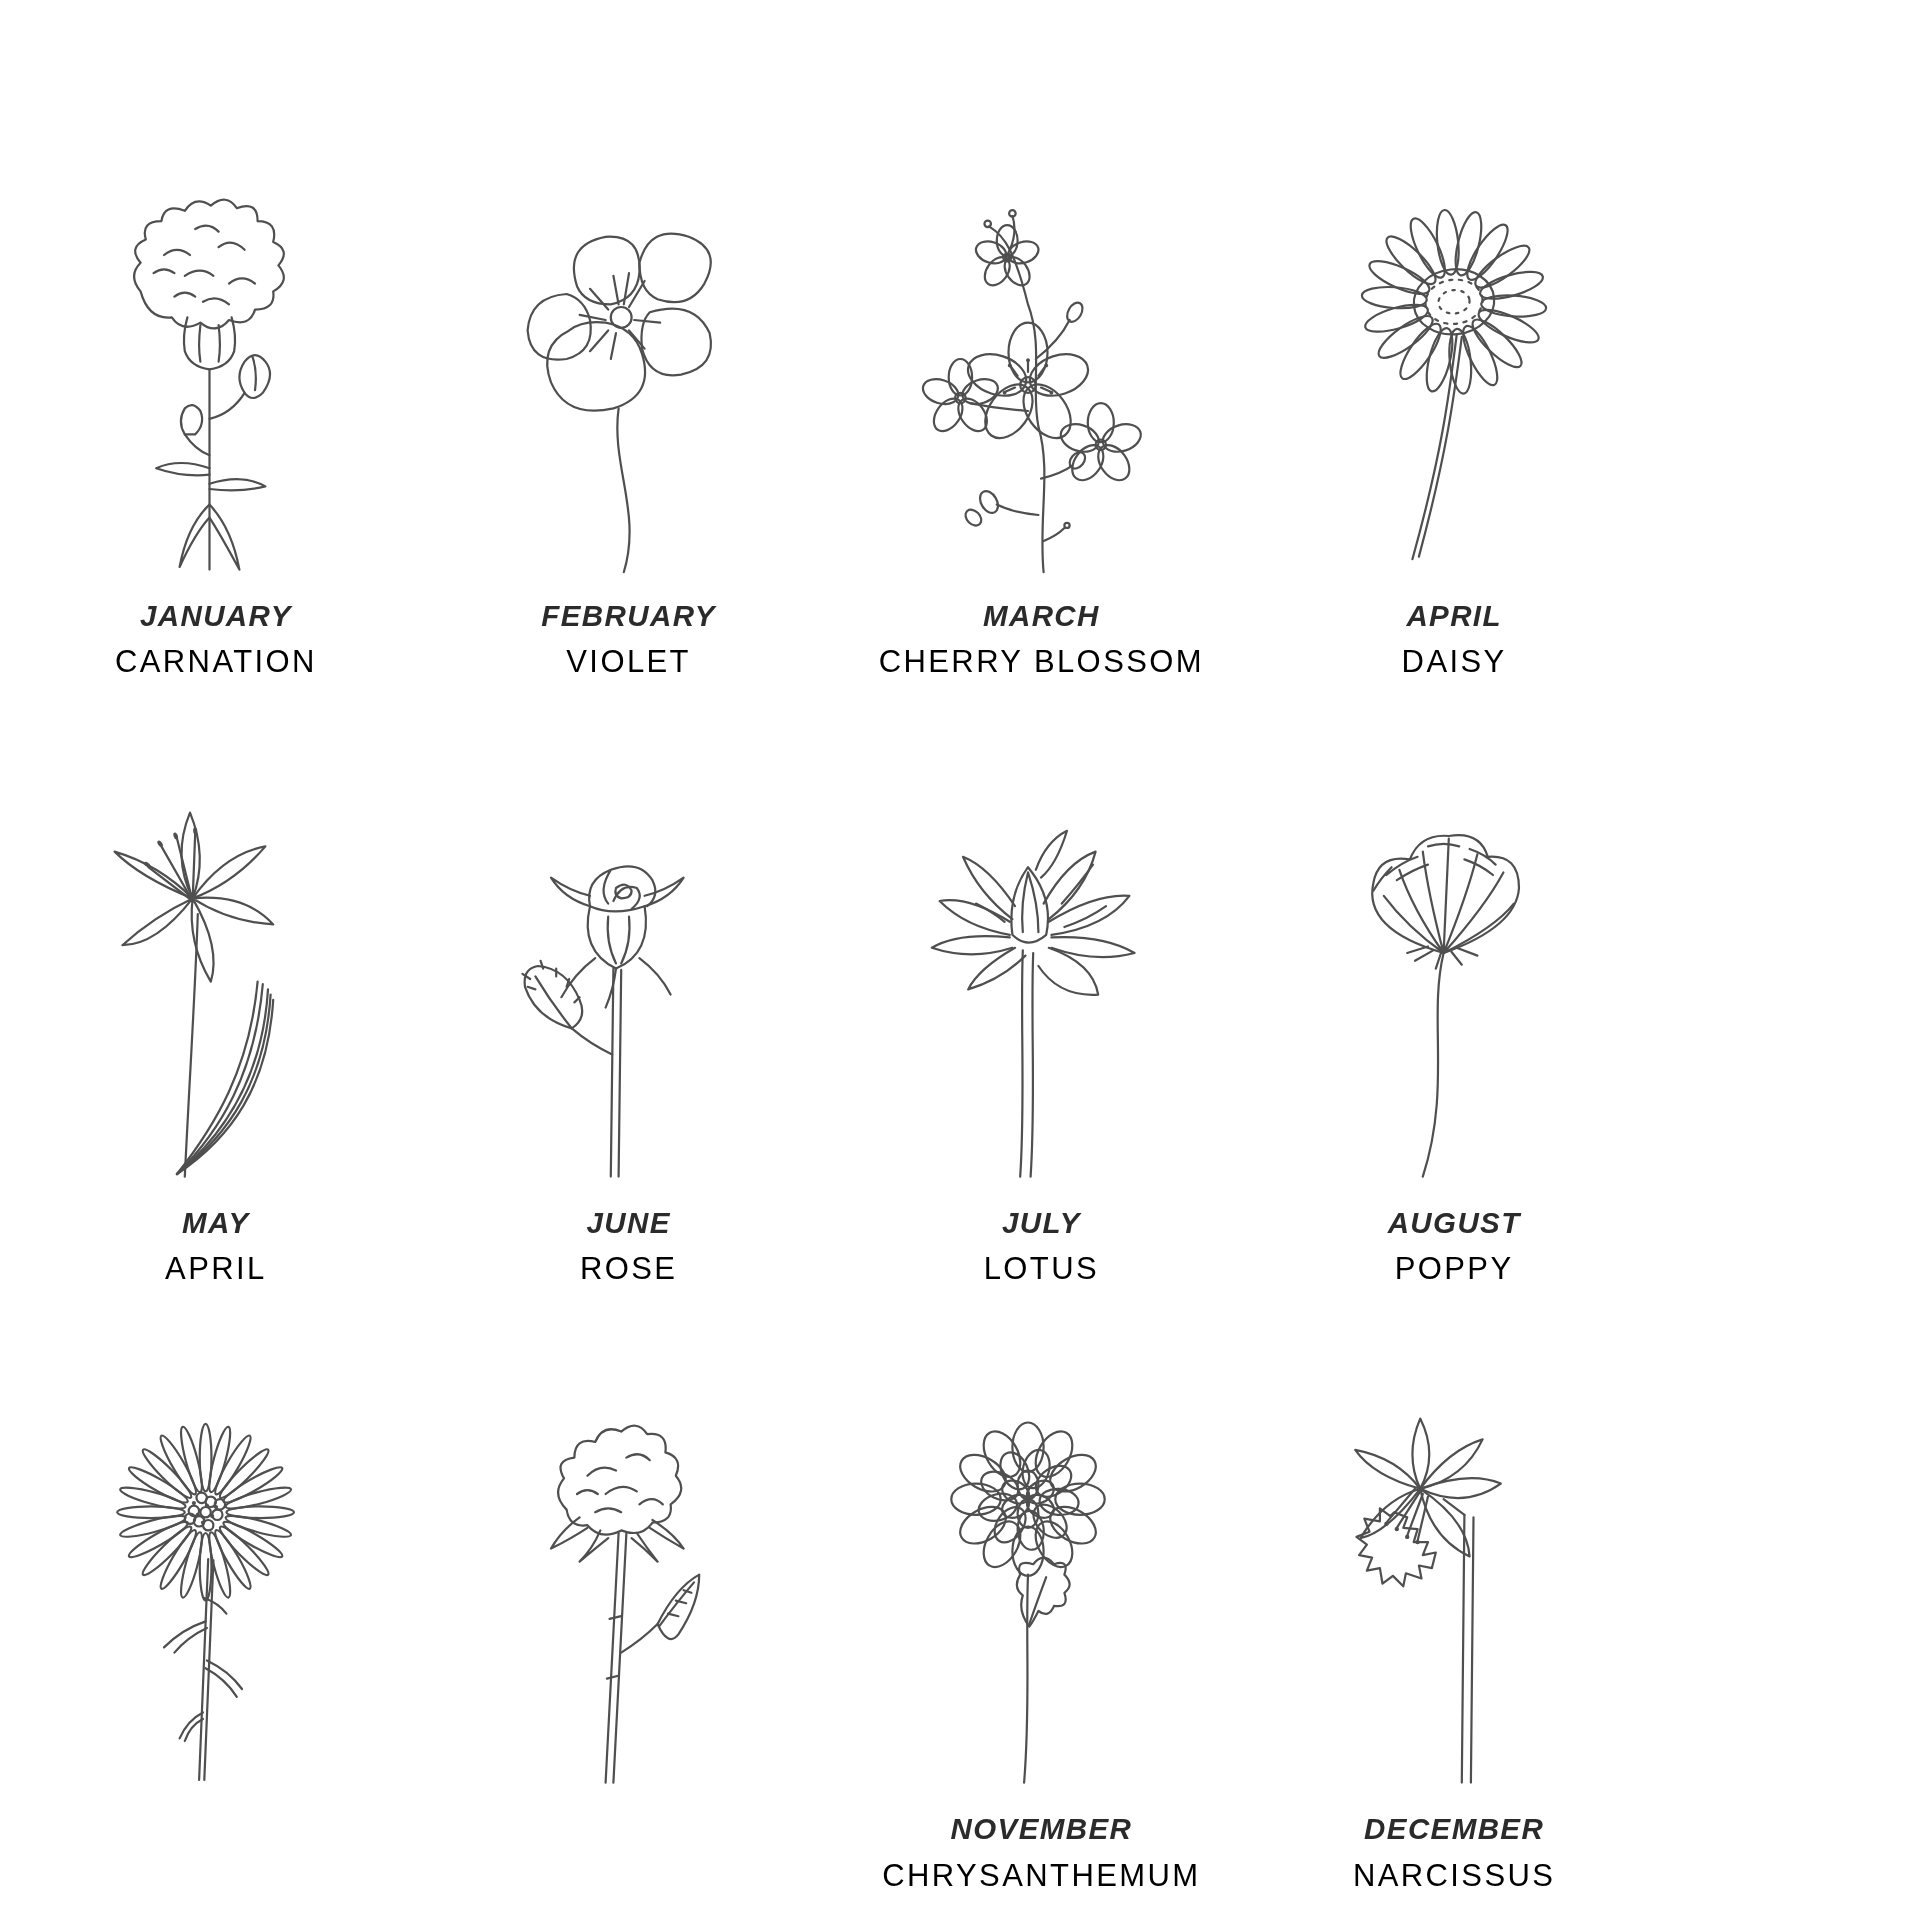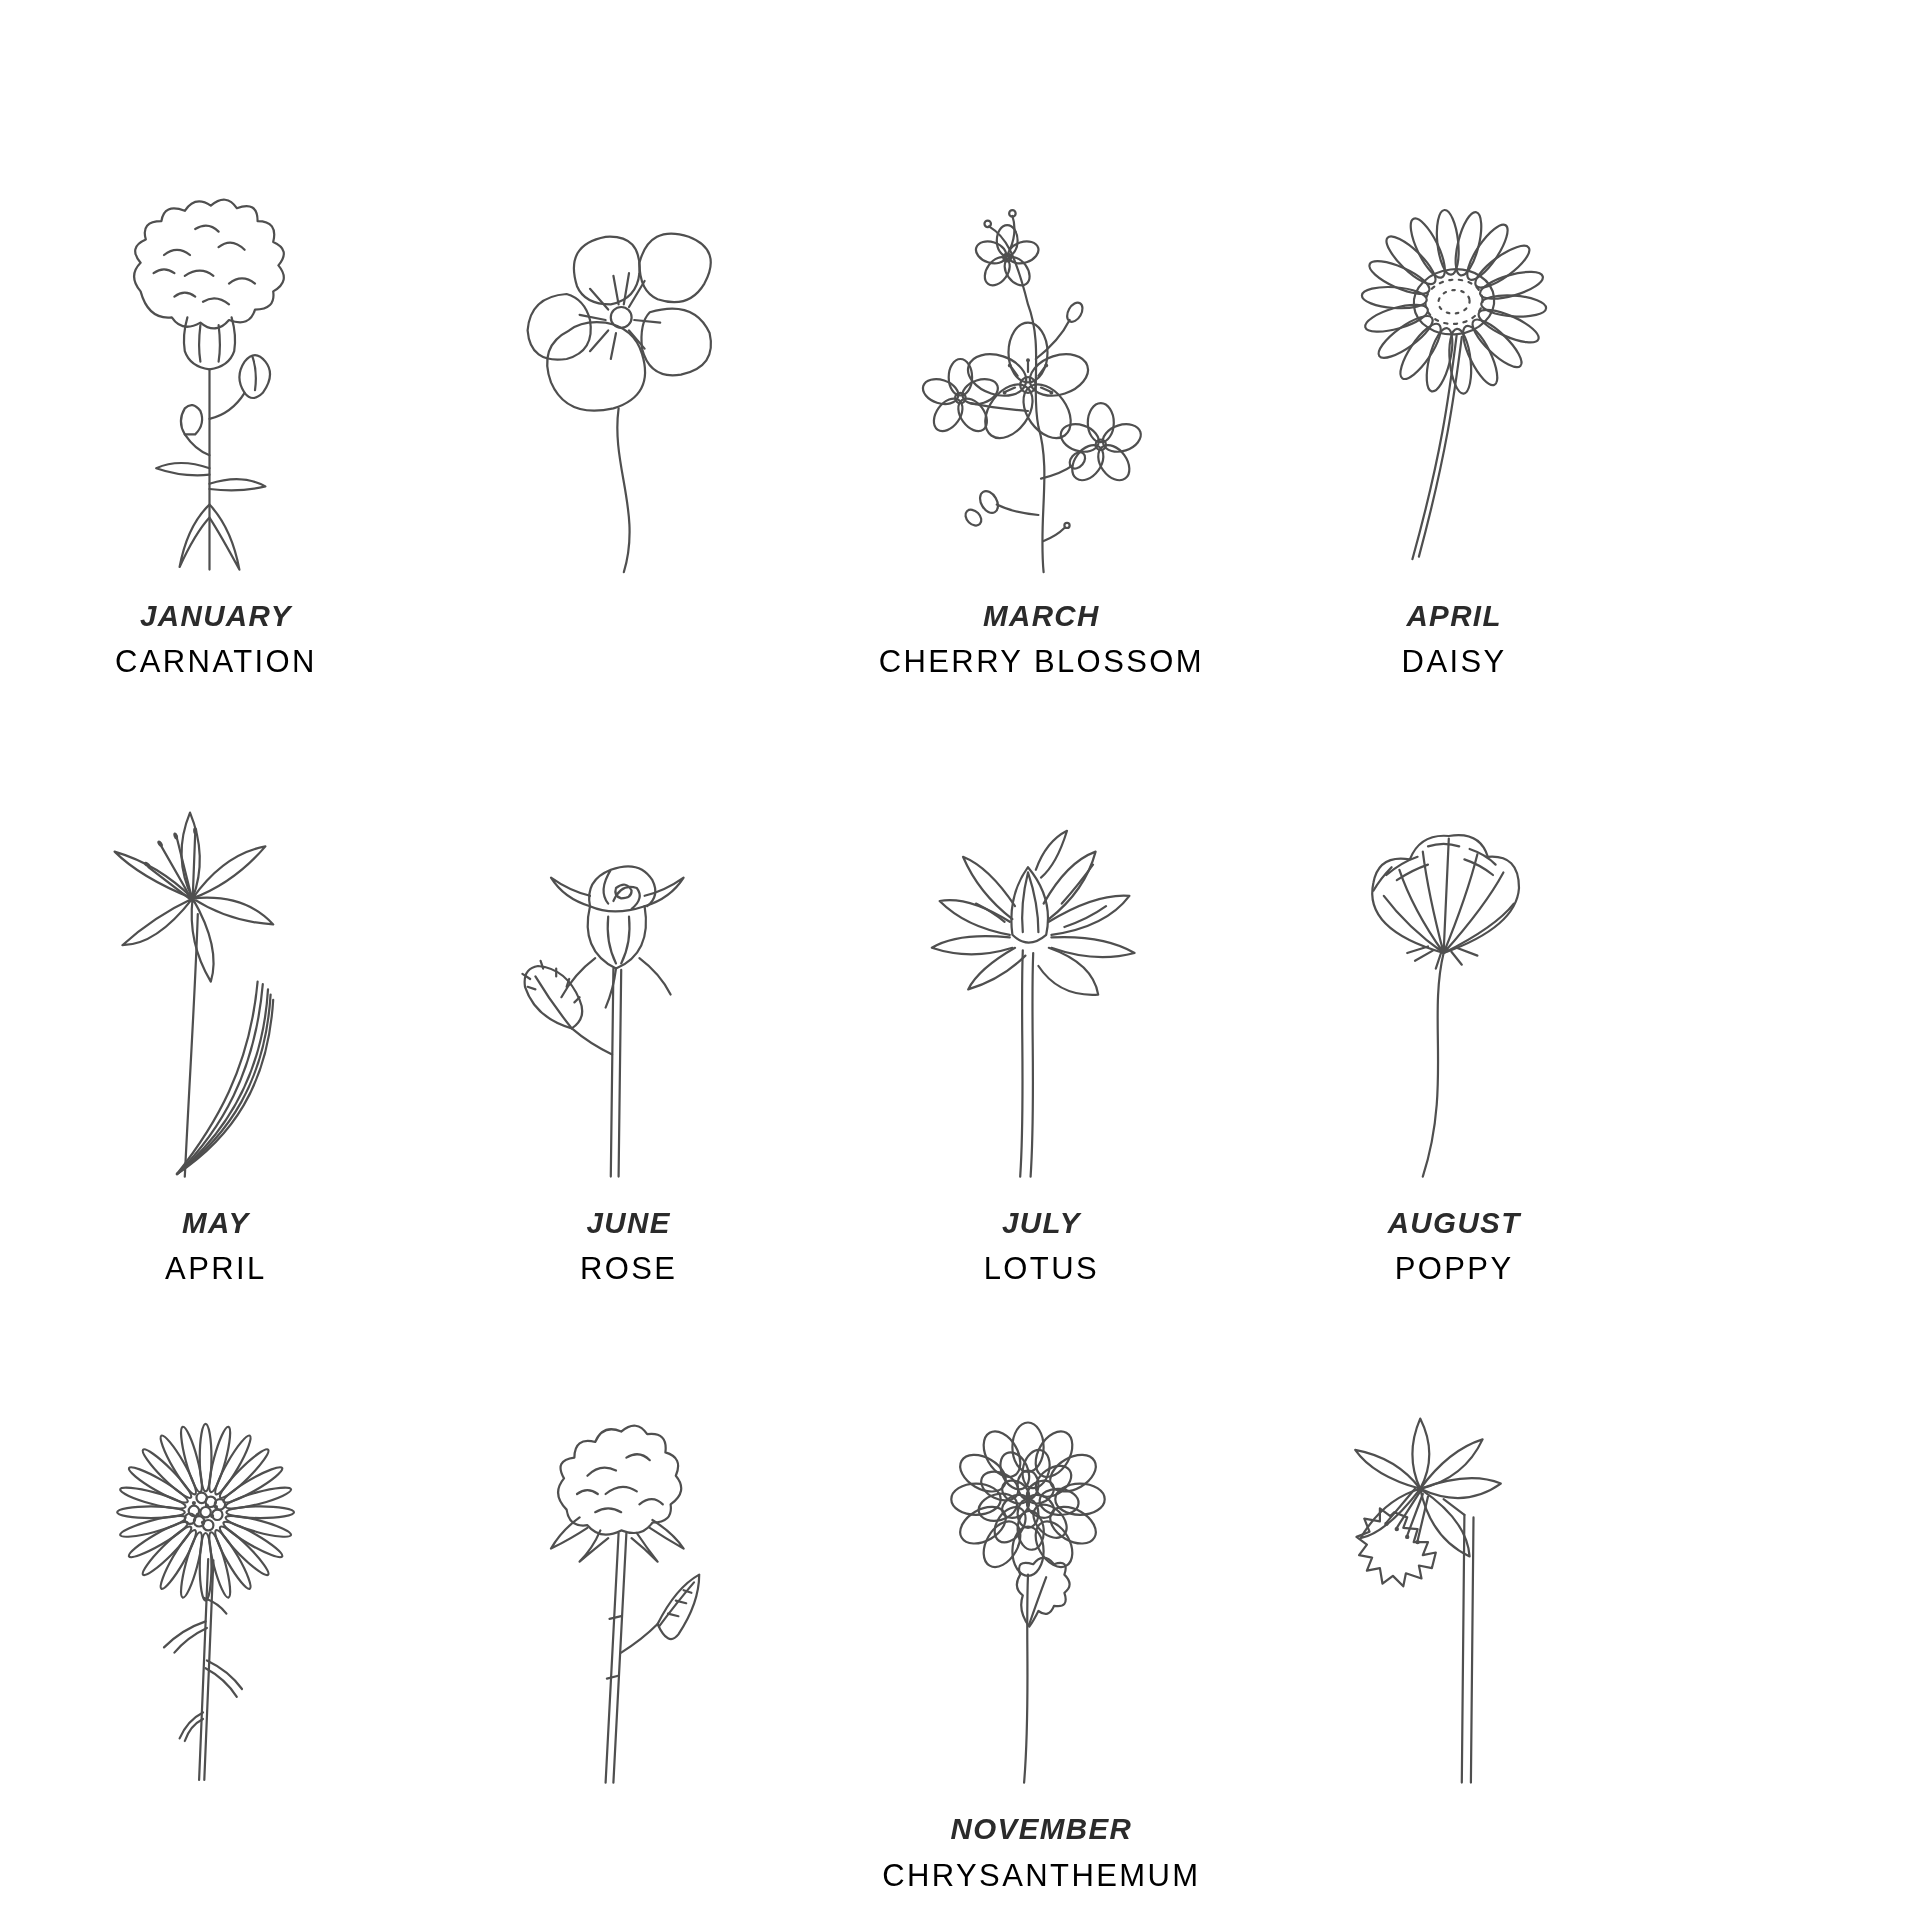--- a/index.html
+++ b/index.html
@@ -92,20 +92,24 @@
           <path d="M118,56 Q126,26 156,36 Q182,46 168,72 Q156,92 132,84 Q118,78 118,56 Z"></path>
           <path d="M126,94 Q160,84 172,110 Q178,136 150,142 Q126,146 120,122 Q118,102 126,94 Z"></path>
           <path d="M64,108 Q40,120 50,148 Q62,176 98,168 Q130,158 120,126 Q114,106 92,102 Q74,100 64,108 Z"></path>
           <path d="M62,80 Q34,82 32,108 Q34,134 62,130 Q84,124 80,100 Q76,84 62,80 Z"></path>
           <circle cx="104" cy="98" r="8"></circle>
           <path d="M102,88 L98,66 M110,90 L122,70 M94,92 L80,76 M92,100 L72,96 M94,108 L80,124 M100,110 L96,130 M110,108 L122,122 M114,100 L134,102 M106,88 L110,64"></path>
           <path d="M102,168 C96,212 120,248 106,294"></path>
         </g>
       </svg>
     </div>
+    <figcaption>
+      <div class="month">FEBRUARY</div>
+      <div class="flower">VIOLET</div>
+    </figcaption>
   </figure>
 
   <figure class="cell">
     <div class="art">
       <svg viewBox="0 0 220 300" preserveAspectRatio="xMidYMax meet">
         <g class="lineart">
           <path d="M112,294 C108,252 118,216 108,182 C102,152 112,120 100,88 C96,72 92,58 86,46"></path>
           <path d="M86,46 Q80,34 70,28 M86,46 Q92,32 88,20"></path>
           <circle cx="69" cy="26" r="2.5"></circle>
             <circle cx="88" cy="18" r="2.5"></circle>
@@ -435,16 +439,20 @@
           <path d="M84,68 L66,96 M86,70 L74,102 M90,72 L82,106 M80,66 L58,92"></path>
           <circle class="dot" cx="66" cy="97" r="1.7"></circle>
             <circle class="dot" cx="74" cy="103" r="1.7"></circle>
           <circle class="dot" cx="82" cy="107" r="1.7"></circle>
             <circle class="dot" cx="58" cy="93" r="1.7"></circle>
           <path d="M118,86 Q110,80 102,74"></path>
           <path d="M118,86 L116,292 M125,88 L123,292"></path>
         </g>
       </svg>
     </div>
+    <figcaption>
+      <div class="month">DECEMBER</div>
+      <div class="flower">NARCISSUS</div>
+    </figcaption>
   </figure>
 
 </div>
 
 
 </body></html>

